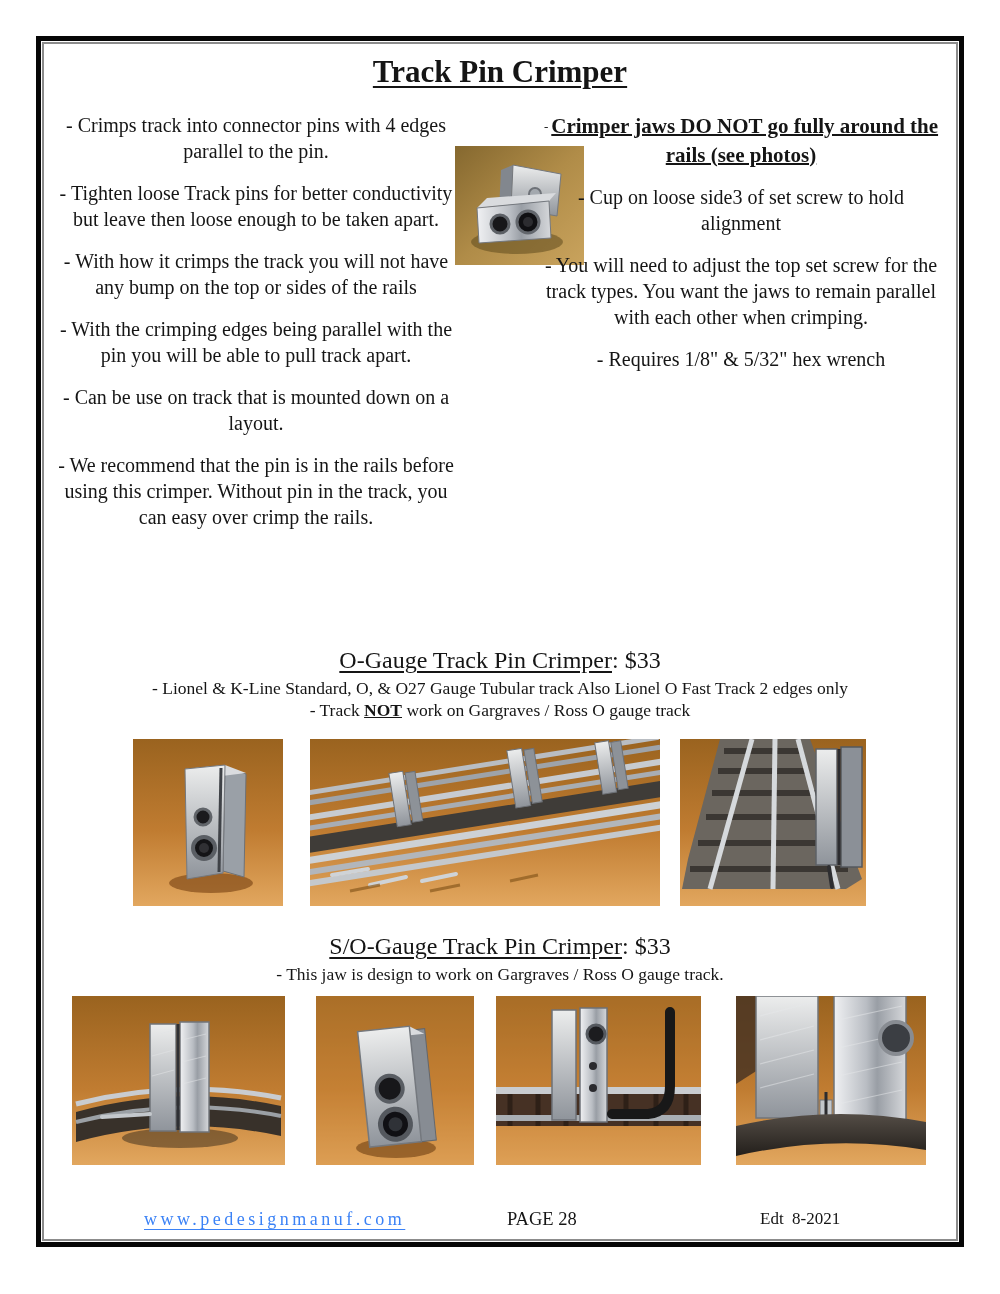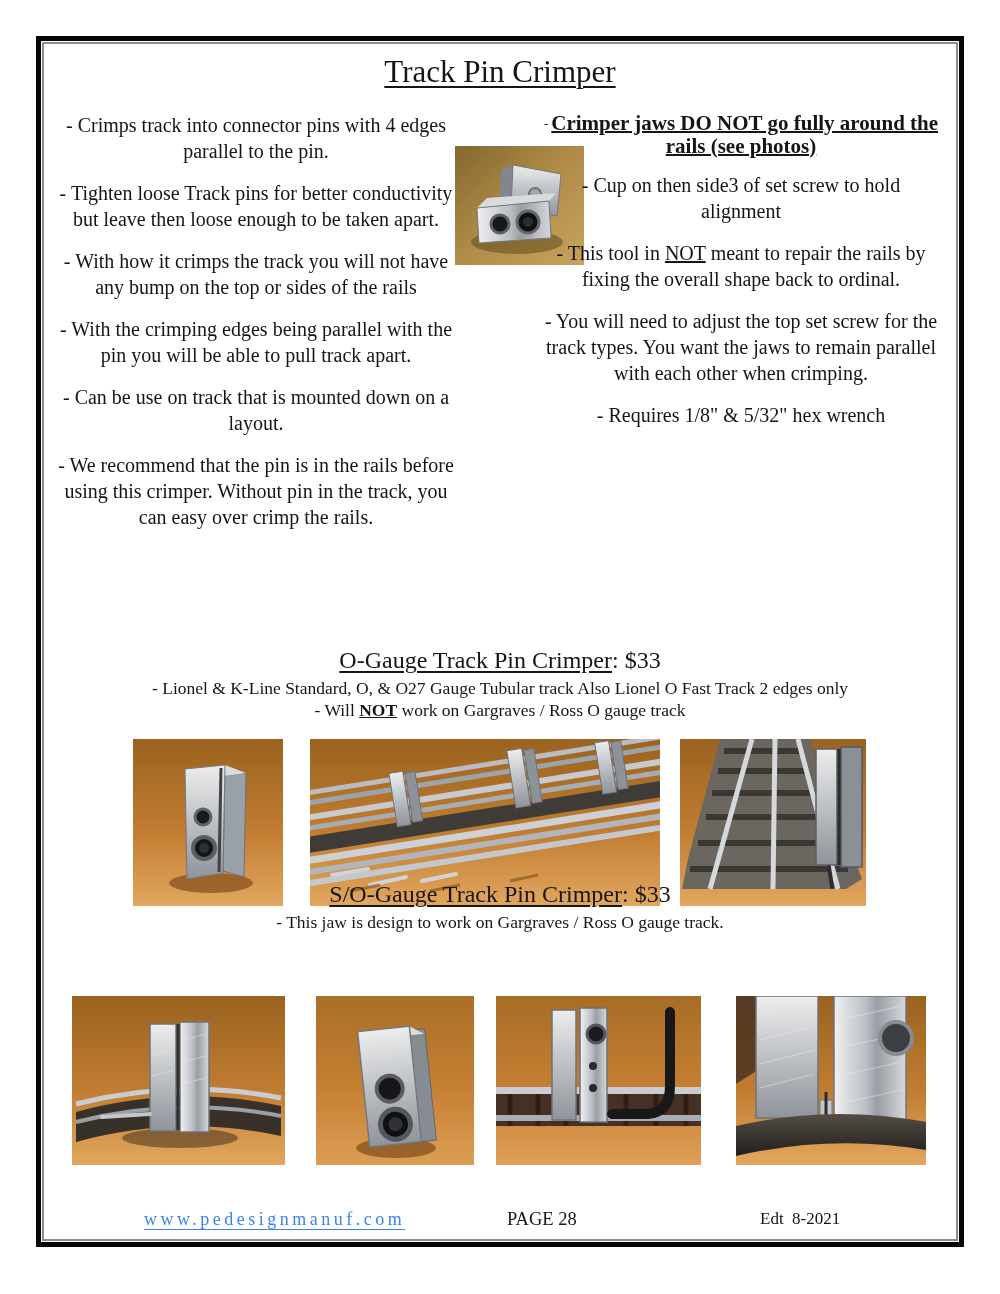--- a/index.html
+++ b/index.html
@@ -10,41 +10,41 @@
   }
   .page {
     position:absolute; left:36px; top:36px; width:928px; height:1211px;
     border:5px solid #060606; box-sizing:border-box; background:#fff;
   }
   .page-inner {
     position:absolute; inset:1px; border:2px solid #8c8c8c;
   }
   .title {
     position:absolute; top:10px; left:0; width:100%; text-align:center;
-    font-size:31px; font-weight:400; margin:0;
+    font-size:31px; font-weight:700; margin:0;
     text-decoration:underline; text-decoration-thickness:2px; text-underline-offset:4px;
   }
   .col { position:absolute; text-align:center; font-size:20px; line-height:26px; }
   .col p { margin:0 0 16px 0; }
   .left-col  { left:10px;  top:68px; width:404px;text-align:center; }
   .right-col { left:498px; top:68px; width:398px; }
-  .right-heading { font-weight:700; font-size:21px; line-height:23px; margin-bottom:14px !important; }
+  .right-heading { font-weight:700; font-size:21px; line-height:29px; margin-bottom:14px !important; }
   .right-heading .u { text-decoration:underline; text-decoration-thickness:2px; }
   .right-heading .dash { font-size:13px; font-weight:400; vertical-align:2px; margin-right:3px; }
   .gap { margin-top:9px !important; }
   .u-inline { text-decoration:underline; }
   .photo { position:absolute; overflow:hidden; background:#c29051; }
   .photo svg { display:block; width:100%; height:100%; }
   .section { position:absolute; left:0; width:100%; text-align:center; }
   .section h2 { font-size:24px; font-weight:400; margin:0 0 3px 0; line-height:28px; }
   .section h2 .u { text-decoration:underline; text-decoration-thickness:2px; text-underline-offset:3px; }
   .section .sub { font-size:17.5px; line-height:22px; margin:0;font-family:Liberation Serif, serif; }
   .bu { font-weight:700; text-decoration:underline; }
   .o-section  { top:602px; }
-  .so-section { top:836px; }
+  .so-section { top:888px; }
   .website {
     position:absolute; left:100px; top:1165px; font-size:18px; letter-spacing:3.5px;
     color:#3b82f6; text-decoration:underline; text-underline-offset:4px; cursor:pointer;
   }
   .pagenum  { position:absolute; left:463px; top:1165px; font-size:18.5px; }
   .edition  { position:absolute; left:716px; top:1165px; font-size:17px; white-space:pre; }
 </style>
 </head>
 <body>
 
@@ -101,30 +101,29 @@
         <polygon points="22,62 94,55 101,47 32,52" fill="#d9dbde"></polygon>
         <polygon points="22,62 94,55 96,92 24,97" fill="url(#gMetal)" stroke="#74787e" stroke-width="1"></polygon>
         <circle cx="45" cy="78" r="9" fill="#17171a" stroke="#5c6066" stroke-width="3"></circle>
         <circle cx="73" cy="76" r="11" fill="#101013" stroke="#63676d" stroke-width="3"></circle>
         <circle cx="73" cy="76" r="5" fill="#2c2c30"></circle>
       </svg>
     </div>
 
     <div class="col right-col">
       <p class="right-heading"><span class="dash">-</span><span class="u">Crimper jaws DO NOT go fully around the rails (see photos)</span></p>
-      <p>- Cup on then side3 of set screw to hold alignment</p>
-      <p><span>- This tool in </span><span class="u-inline">NOT</span><span> meant to repair the rails by fixing the overall shape back to ordinal.</span></p>
+      <p>- Cup on loose side3 of set screw to hold alignment</p>
       <p>- You will need to adjust the top set screw for the track types. You want the jaws to remain parallel with each other when crimping.</p>
       <p>- Requires 1/8" &amp; 5/32" hex wrench</p>
     </div>
 
     <div class="section o-section">
       <h2><span class="u">O-Gauge Track Pin Crimper</span><span>: $33</span></h2>
       <p class="sub">- Lionel &amp; K-Line Standard, O, &amp; O27 Gauge Tubular track Also Lionel O Fast Track 2 edges only</p>
-      <p class="sub"><span>- Will </span><span class="bu">NOT</span><span> work on Gargraves / Ross O gauge track</span></p>
+      <p class="sub"><span>- Track </span><span class="bu">NOT</span><span> work on Gargraves / Ross O gauge track</span></p>
     </div>
 
     <div class="photo" style="left:89px; top:695px; width:150px; height:167px;" role="img" aria-label="O-gauge crimper standing upright on wood table">
       <svg viewBox="0 0 150 167">
         <rect width="150" height="167" fill="url(#gWoodOr)"></rect>
         <ellipse cx="78" cy="144" rx="42" ry="10" fill="#743f10" opacity="0.6"></ellipse>
         <polygon points="92,28 113,35 111,138 90,132" fill="#9aa0a7" stroke="#6d7177" stroke-width="1"></polygon>
         <polygon points="52,30 92,26 113,34 73,39" fill="#dadcdf"></polygon>
         <polygon points="52,30 92,26 90,134 54,140" fill="url(#gMetalV)" stroke="#74787e" stroke-width="1"></polygon>
         <line x1="88" y1="29" x2="86" y2="133" stroke="#3f4247" stroke-width="3"></line>

